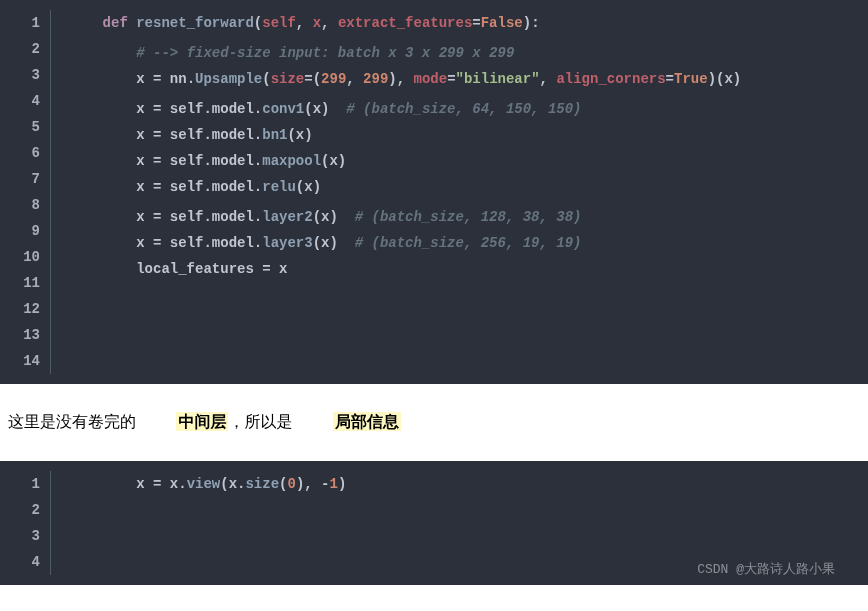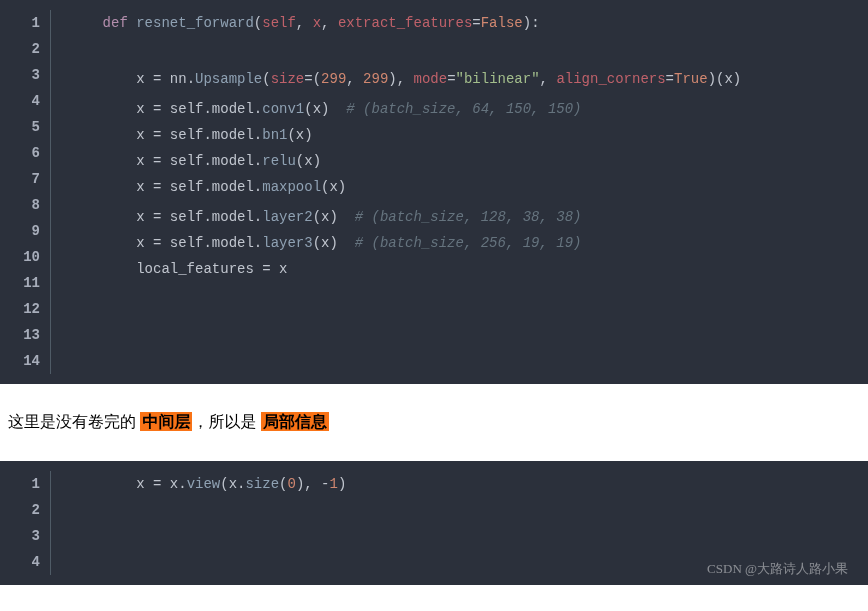--- a/index.html
+++ b/index.html
@@ -27,20 +27,21 @@
     font-weight: bold;
   }
   .divider {
     width: 1px;
     background: #4f5b66;
     margin: 10px 0;
   }
   .code-area {
     flex: 1;
     padding: 10px 0;
+    font-weight: bold;
   }
   .code-line {
     line-height: 22px;
     padding: 2px 0 2px 18px;
     white-space: pre;
   }
   .tok-kw { color: #b48ead; }
   .tok-fn { color: #8fa1b3; }
   .tok-var { color: #bf616a; }
   .tok-op { color: #c0c5ce; }
@@ -51,30 +52,31 @@
   .tok-bool { color: #d08770; }
   .tok-default { color: #c0c5ce; }
   .middle-text {
     background: #fff;
     padding: 28px 8px 28px 8px;
     color: #000;
     font-family: "Microsoft YaHei", "PingFang SC", sans-serif;
     font-size: 16px;
   }
   .middle-text .hl {
-    background: #f97316;
+    background: #fef9c3;
     padding: 1px 2px;
     font-weight: bold;
+    margin-left: 36px;
   }
   .watermark {
     position: absolute;
-    right: 20px;
+    right: 33px;
     margin-top: -25px;
     color: rgba(255,255,255,0.45);
-    font-family: Liberation Serif, serif;
+    font-family: Liberation Mono, monospace;
     font-size: 13px;
     pointer-events: none;
   }
   .wrap { position: relative; width:868px; }
 </style>
 </head>
 <body>
 
 <div class="wrap">
 
@@ -92,27 +94,27 @@
         <div>10</div>
         <div>11</div>
         <div>12</div>
         <div>13</div>
         <div>14</div>
       </div>
     <div class="divider"></div>
     <div class="code-area" id="code1">
         <div class="code-line"><span class="tok-default">    </span><span class="tok-kw">def </span><span class="tok-fn">resnet_forward</span><span class="tok-default">(</span><span class="tok-var">self</span><span class="tok-default">, </span><span class="tok-var">x</span><span class="tok-default">, </span><span class="tok-var">extract_features</span><span class="tok-op">=</span><span class="tok-bool">False</span><span class="tok-default">):</span></div>
         <div class="code-line"><span class="tok-default"></span></div>
-        <div class="code-line"><span class="tok-default">        </span></div>
+        <div class="code-line"><span class="tok-default">        </span><span class="tok-com"># --&gt; fixed-size input: batch x 3 x 299 x 299</span></div>
         <div class="code-line"><span class="tok-default">        x </span><span class="tok-op">=</span><span class="tok-default"> nn.</span><span class="tok-call">Upsample</span><span class="tok-default">(</span><span class="tok-var">size</span><span class="tok-op">=</span><span class="tok-default">(</span><span class="tok-num">299</span><span class="tok-default">, </span><span class="tok-num">299</span><span class="tok-default">), </span><span class="tok-var">mode</span><span class="tok-op">=</span><span class="tok-str">"bilinear"</span><span class="tok-default">, </span><span class="tok-var">align_corners</span><span class="tok-op">=</span><span class="tok-bool">True</span><span class="tok-default">)(x)</span></div>
         <div class="code-line"><span class="tok-default"></span></div>
         <div class="code-line"><span class="tok-default">        x </span><span class="tok-op">=</span><span class="tok-default"> self.model.</span><span class="tok-call">conv1</span><span class="tok-default">(x)  </span><span class="tok-com"># (batch_size, 64, 150, 150)</span></div>
         <div class="code-line"><span class="tok-default">        x </span><span class="tok-op">=</span><span class="tok-default"> self.model.</span><span class="tok-call">bn1</span><span class="tok-default">(x)</span></div>
+        <div class="code-line"><span class="tok-default">        x </span><span class="tok-op">=</span><span class="tok-default"> self.model.</span><span class="tok-call">maxpool</span><span class="tok-default">(x)</span></div>
         <div class="code-line"><span class="tok-default">        x </span><span class="tok-op">=</span><span class="tok-default"> self.model.</span><span class="tok-call">relu</span><span class="tok-default">(x)</span></div>
-        <div class="code-line"><span class="tok-default">        x </span><span class="tok-op">=</span><span class="tok-default"> self.model.</span><span class="tok-call">maxpool</span><span class="tok-default">(x)</span></div>
         <div class="code-line"><span class="tok-default"></span></div>
         <div class="code-line"><span class="tok-default">        x </span><span class="tok-op">=</span><span class="tok-default"> self.model.</span><span class="tok-call">layer2</span><span class="tok-default">(x)  </span><span class="tok-com"># (batch_size, 128, 38, 38)</span></div>
         <div class="code-line"><span class="tok-default">        x </span><span class="tok-op">=</span><span class="tok-default"> self.model.</span><span class="tok-call">layer3</span><span class="tok-default">(x)  </span><span class="tok-com"># (batch_size, 256, 19, 19)</span></div>
         <div class="code-line"><span class="tok-default">        local_features </span><span class="tok-op">=</span><span class="tok-default"> x</span></div>
       </div>
   </div>
 
   <div class="middle-text">
     <span>这里是没有卷完的 </span><span class="hl">中间层</span><span>，所以是 </span><span class="hl">局部信息</span>
   </div>

